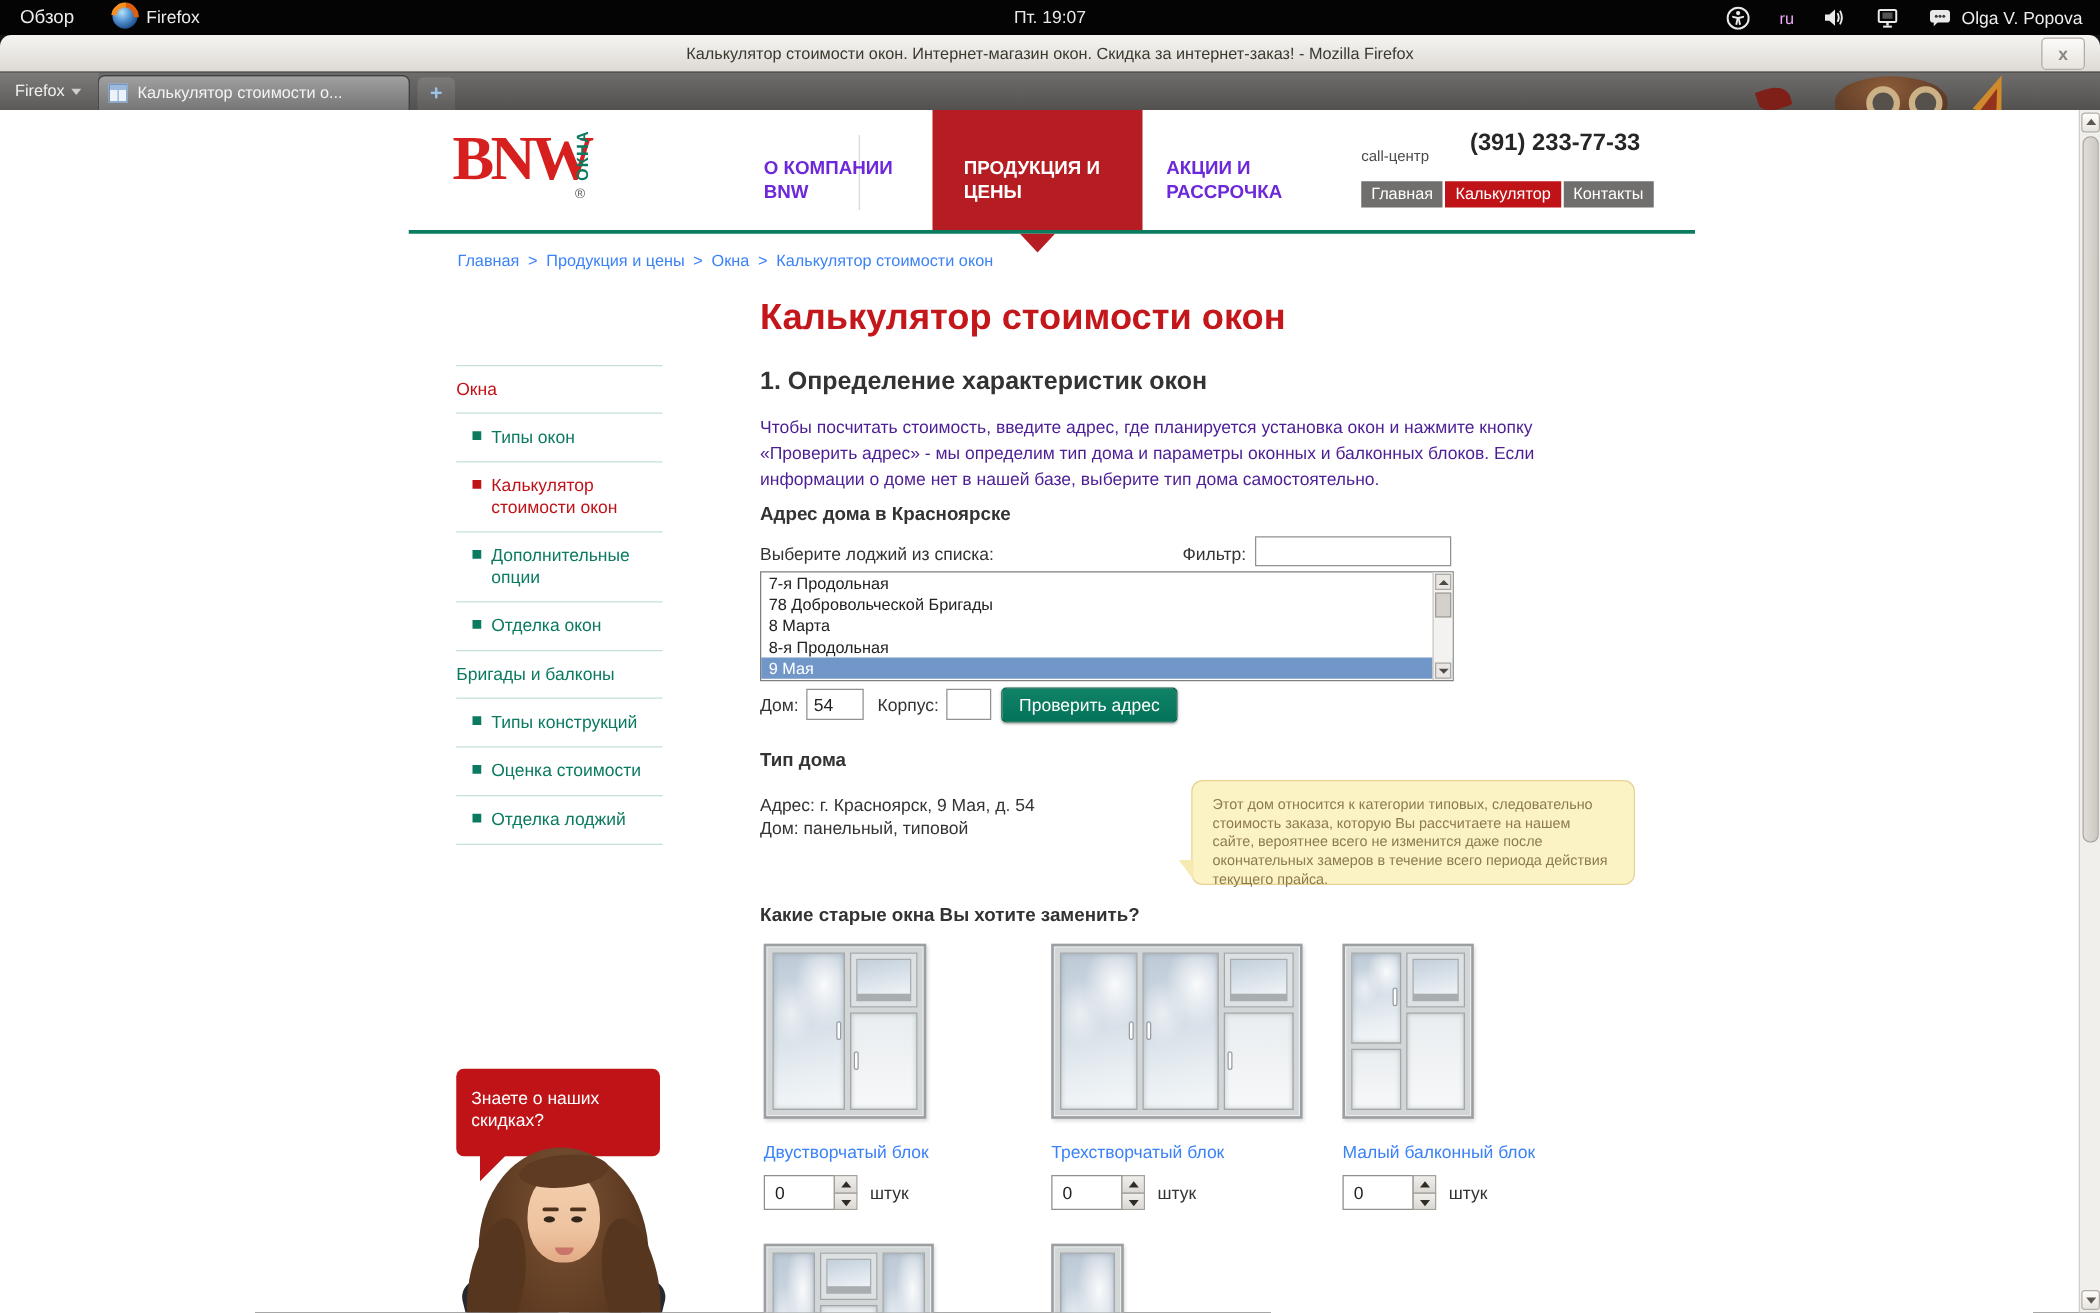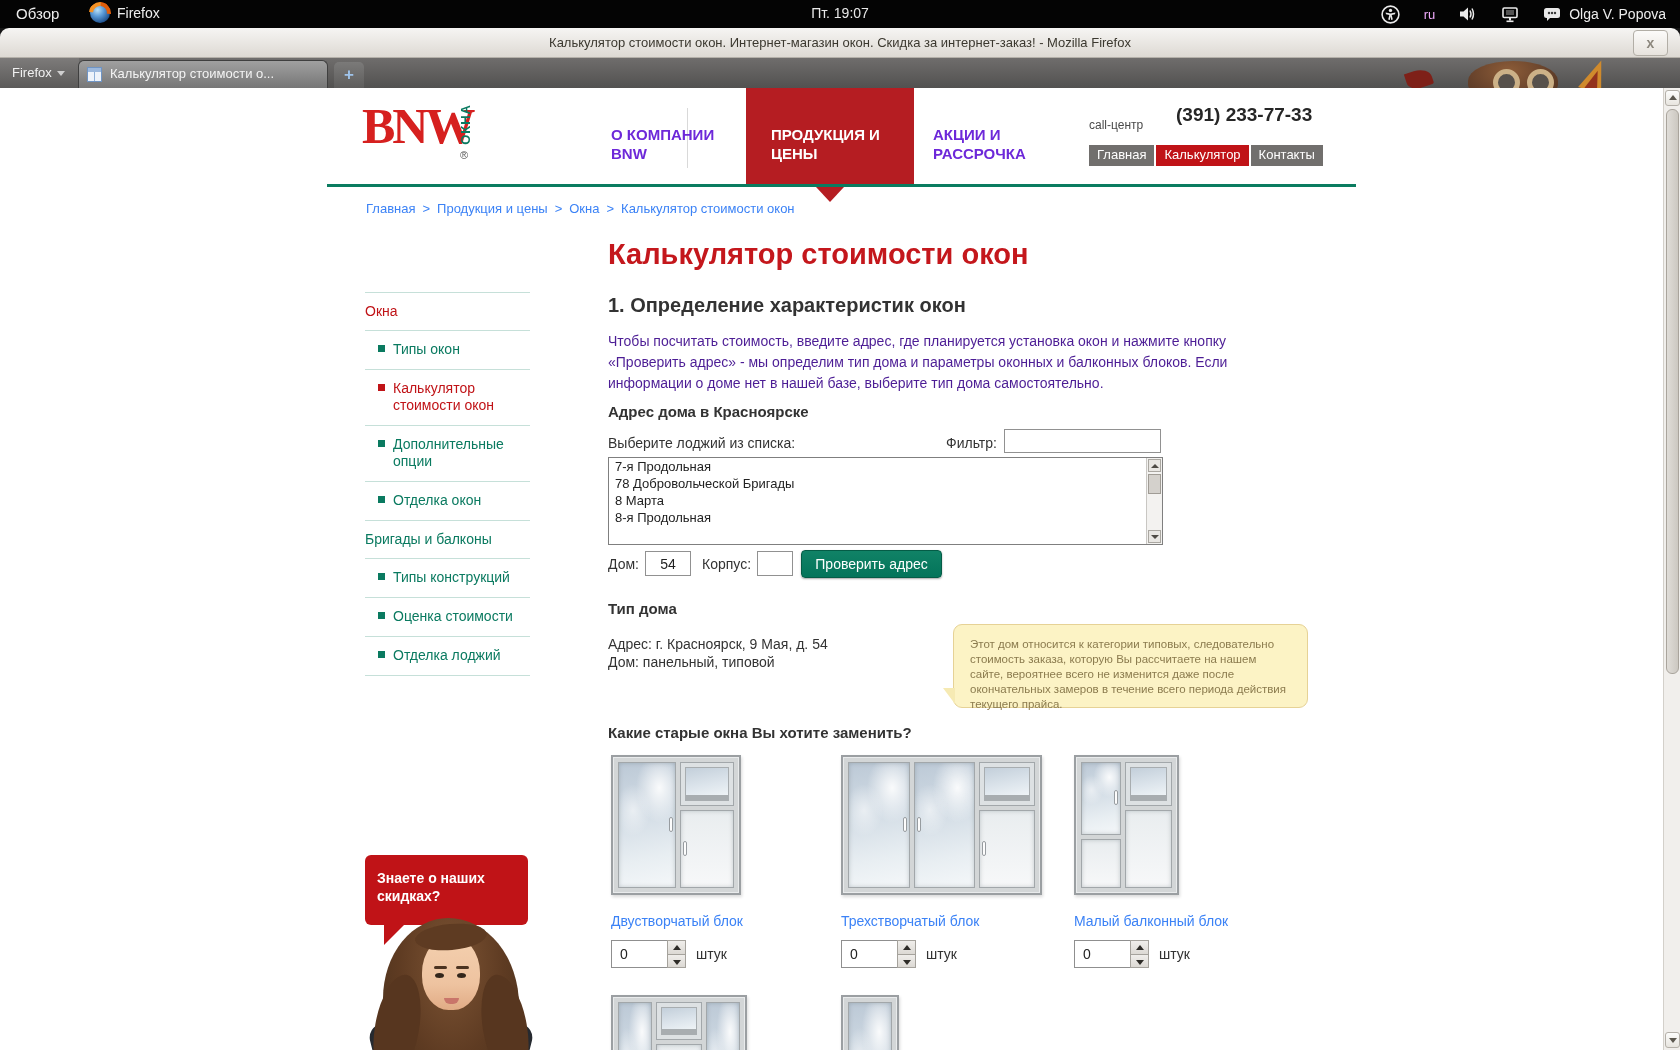--- a/index.html
+++ b/index.html
@@ -77,21 +77,21 @@
   .sidebar { left:365px; top:204px; width:165px; font-size:14px; border-bottom:1px solid #c6e0d9; }
   .sb-row { border-top:1px solid #c6e0d9; padding:10px 0 11px; }
   .sb-cat { color:#0a7a60; cursor:pointer; }
   .sb-cat.red { color:#c01317; }
   .sb-item { position:relative; padding-left:28px; color:#0a7a60; line-height:17px; cursor:pointer; }
   .sb-item .bullet { position:absolute; left:13px; top:4px; width:7px; height:7px; background:#0a7a60; }
   .sb-item.active { color:#c01317; }
   .sb-item.active .bullet { background:#c01317; }
 
   
-  .bubble { left:365px; top:767px; width:163px; height:70px; background:#c01317; border-radius:6px; color:#fff; font-size:14px; font-weight:bold; line-height:18px; padding:14px 12px; cursor:pointer; }
+  .bubble { left:365px; top:767px; width:163px; height:70px; background:#c01317; border-radius:6px; color:#fff; font-size:14px; font-weight:normal; line-height:18px; padding:14px 12px; cursor:pointer; }
   .bubble-tail { left:384px; top:836px; width:0; height:0; border-top:21px solid #c01317; border-right:21px solid transparent; }
   .person { left:373px; top:826px; width:156px; height:136px; }
   .jacket-l { position:absolute; left:-2px; top:104px; width:72px; height:44px; background:#262a30; transform:rotate(-14deg); border-radius:14px 4px 0 0; }
   .jacket-r { position:absolute; right:-2px; top:104px; width:72px; height:44px; background:#262a30; transform:rotate(14deg); border-radius:4px 14px 0 0; }
   .shirt { position:absolute; left:64px; top:108px; width:28px; height:28px; background:#f3f2ef; clip-path:polygon(0 0,100% 0,50% 100%); }
   .hair { position:absolute; left:10px; top:4px; width:136px; height:168px; background:radial-gradient(ellipse at 50% 28%, #7d5434 0%, #5e3b22 55%, #48301c 100%); border-radius:48% 52% 40% 44%; }
   .hair:before { content:""; position:absolute; left:-8px; top:56px; width:44px; height:108px; background:#57361f; border-radius:50%; transform:rotate(10deg); }
   .hair:after { content:""; position:absolute; right:-8px; top:56px; width:44px; height:108px; background:#57361f; border-radius:50%; transform:rotate(-10deg); }
   .face { position:absolute; left:49px; top:22px; width:58px; height:74px; background:linear-gradient(180deg,#f4d0af 0%,#eec3a0 65%,#e1ab85 100%); border-radius:50% 50% 46% 46%; }
   .fringe { position:absolute; left:42px; top:10px; width:72px; height:26px; background:#5e3b22; border-radius:50%; transform:rotate(-5deg); }
@@ -100,21 +100,21 @@
   .eye { position:absolute; top:59px; width:9px; height:5px; background:#33261b; border-radius:50%; }
   .eye.l { left:62px; } .eye.r { left:84px; }
   .lips { position:absolute; left:71px; top:84px; width:15px; height:6px; background:#c9756a; border-radius:0 0 10px 10px; }
 
   
   .h1 { left:608px; top:150px; font-size:29px; font-weight:bold; color:#c4171c; }
   .h2 { left:608px; top:206px; font-size:20px; font-weight:bold; color:#333; }
   .h3 { font-size:15px; font-weight:bold; color:#333; }
   .intro { left:608px; top:243px; width:672px; font-size:14px; line-height:21px; color:#4c1d95; }
   .lbl { font-size:14px; color:#333; }
-  .txt-input { border:1px solid #919191; background:#fff; font-size:14px; font-family:"Liberation Sans",sans-serif; padding:2px 5px; color:#222;text-align:center; }
+  .txt-input { border:1px solid #919191; background:#fff; font-size:14px; font-family:"Liberation Sans",sans-serif; padding:2px 5px; color:#222; }
 
   .listbox { left:608px; top:369px; width:555px; height:88px; border:1px solid #7f7f7f; background:#fff; }
   .lb-row { height:17px; line-height:17px; font-size:13px; padding-left:6px; color:#222; cursor:pointer; white-space:nowrap; }
   .lb-row.sel { background:#7196c8; color:#fff; }
   .lb-scroll { position:absolute; right:0; top:0; width:16px; height:86px; background:#f3f2f0; border-left:1px solid #c9c7c3; }
   .lbs-btn { position:absolute; left:1px; width:13px; height:13px; background:#e9e7e3; border:1px solid #aaa7a1; cursor:pointer; }
   .lbs-btn.up { top:1px; } .lbs-btn.down { bottom:1px; }
   .lbs-btn.up:after { content:""; position:absolute; left:2px; top:4px; border-left:4px solid transparent; border-right:4px solid transparent; border-bottom:4px solid #4e4b45; }
   .lbs-btn.down:after { content:""; position:absolute; left:2px; top:4px; border-left:4px solid transparent; border-right:4px solid transparent; border-top:4px solid #4e4b45; }
   .lbs-thumb { position:absolute; left:1px; top:16px; width:13px; height:20px; background:#d4d1cc; border:1px solid #a09c95; cursor:pointer; }
@@ -309,20 +309,21 @@
     <div class="abs h3" style="left:608px; top:315px;">Адрес дома в Красноярске</div>
     <div class="abs lbl" style="left:608px; top:347px;">Выберите лоджий из списка:</div>
     <div class="abs lbl" style="left:946px; top:347px;">Фильтр:</div>
     <input class="abs txt-input" style="left: 1004px; top: 341px; width: 157px; height: 24px;" value="">
 
     <div class="abs listbox">
       <div class="lb-row">7-я Продольная</div>
       <div class="lb-row">78 Добровольческой Бригады</div>
       <div class="lb-row">8 Марта</div>
       <div class="lb-row">8-я Продольная</div>
+      <div class="lb-row sel">9 Мая</div>
       <div class="lb-scroll">
         <div class="lbs-btn up"></div>
         <div class="lbs-thumb"></div>
         <div class="lbs-btn down"></div>
       </div>
     </div>
 
     <div class="abs lbl" style="left:608px; top:468px;">Дом:</div>
     <input class="abs txt-input" style="left: 645px; top: 463px; width: 46px; height: 25px;" value="54">
     <div class="abs lbl" style="left:702px; top:468px;">Корпус:</div>

